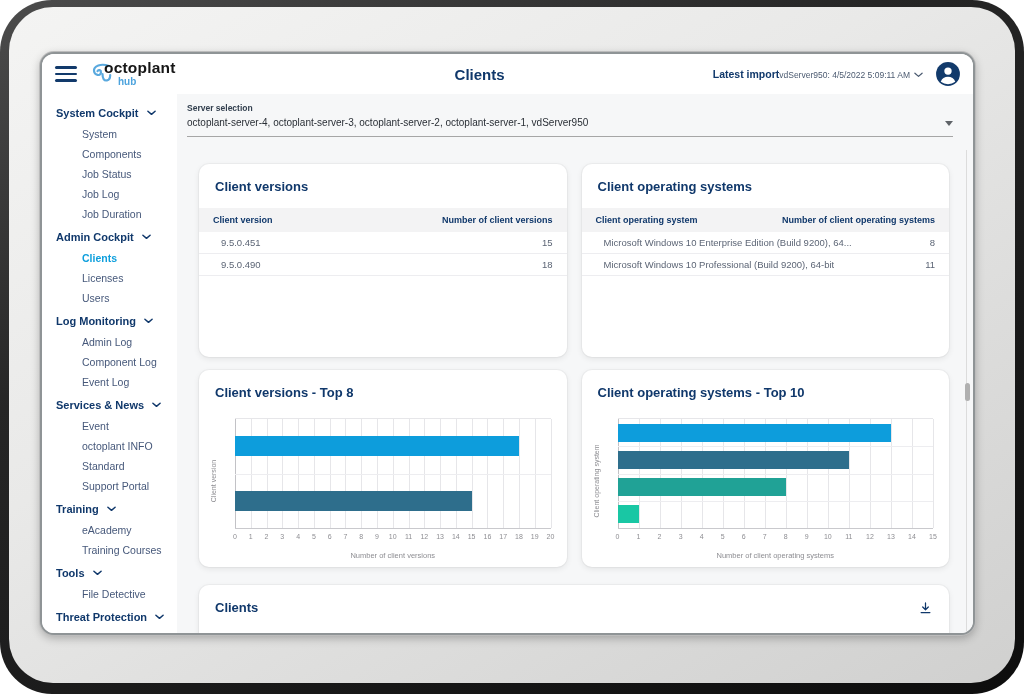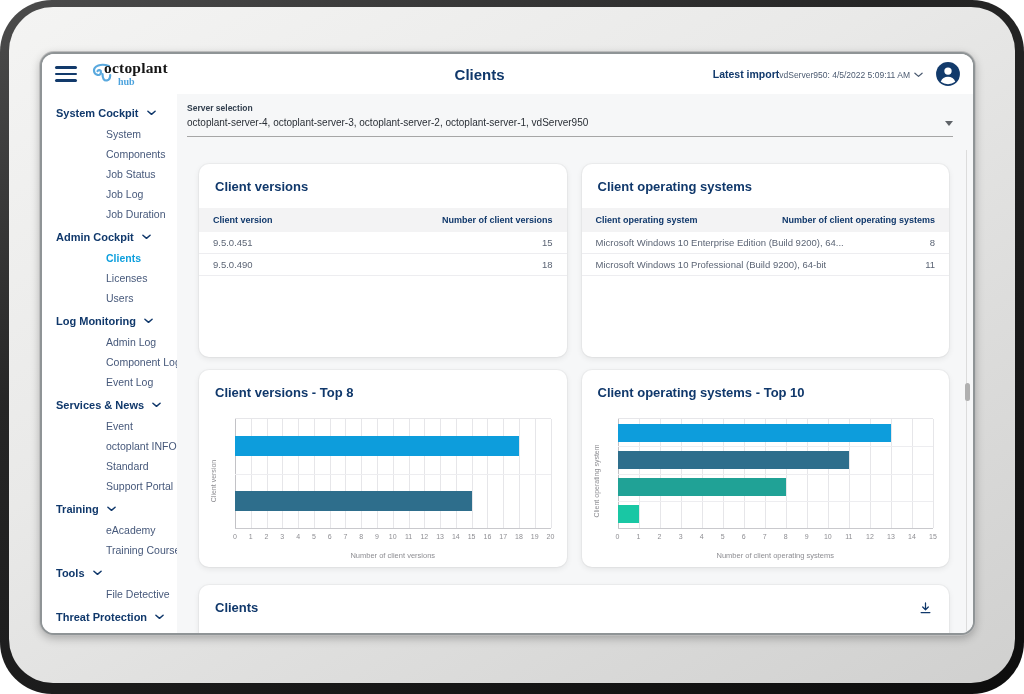--- a/index.html
+++ b/index.html
@@ -11,51 +11,51 @@
   .face{position:absolute;left:9px;top:7px;right:9px;bottom:11px;border-radius:44px;
         background:linear-gradient(150deg,#f4f4f3 0%,#e9e9e8 40%,#d0d0cf 100%);}
   .screen{position:absolute;left:40px;top:52px;width:935px;height:583px;background:#fff;
           border:2px solid #8f9496;border-radius:14px;overflow:hidden;
           box-shadow:0 0 0 1px #bcbcbc,0 3px 10px rgba(0,0,0,.28);}
 
   
   .app-header{position:relative;height:40px;display:flex;align-items:center;background:#fff;padding:0 12px 0 13px;}
   .hamburger{width:22px;display:flex;flex-direction:column;gap:4px;cursor:pointer;margin-right:12px;}
   .hamburger span{display:block;height:2.5px;background:#123a6b;border-radius:2px;}
-  .logo{position:relative;width:96px;height:34px;font-family:Liberation Serif, serif;}
+  .logo{position:relative;width:96px;height:34px;}
   .logo svg{position:absolute;left:0;top:5px;}
   .brand{position:absolute;left:15px;top:2px;font-size:15.5px;font-weight:700;color:#161616;letter-spacing:.2px;}
   .brand-sub{position:absolute;left:29px;top:19px;font-size:10px;font-weight:700;color:#4da3dd;}
   .page-title{position:absolute;left:47%;transform:translateX(-50%);font-size:15px;font-weight:700;color:#10386b;}
   .header-right{margin-left:auto;display:flex;align-items:center;gap:12px;}
   .import-block{display:flex;flex-direction:row;align-items:center;cursor:pointer;}
   .import-label{font-size:10.5px;font-weight:700;color:#10386b;}
   .import-value{display:flex;align-items:center;gap:4px;font-size:8.5px;color:#4b5a70;margin-top:2px;}
   .chev{display:inline-block;}
 
   
   .app-body{display:flex;height:539px;}
   .sidebar{width:135px;background:#fff;padding-top:6px;overflow:hidden;flex:none;}
   .side-sec{display:flex;align-items:center;gap:8px;padding:7px 6px 5px 14px;font-size:11px;font-weight:700;color:#10386b;cursor:pointer;white-space:nowrap;}
-  .side-item{padding:4px 4px 4px 64px;font-size:10.5px;color:#46587a;cursor:pointer;white-space:nowrap;}
+  .side-item{padding:4px 4px 4px 40px;font-size:10.5px;color:#46587a;cursor:pointer;white-space:nowrap;}
   .side-item.active{color:#0e9fdd;font-weight:700;}
 
   .content{flex:1;background:#f6f7f8;position:relative;padding-top:9px;overflow:hidden;}
   .server-row{margin:0 20px 0 10px;padding-bottom:6px;border-bottom:1px solid #a6a6a6;cursor:pointer;}
   .ss-label{font-size:8.5px;font-weight:700;color:#33404f;line-height:11px;}
   .ss-value-row{display:flex;justify-content:space-between;align-items:center;margin-top:2px;}
   .ss-value{font-size:10px;color:#2a2f36;line-height:14px;}
   .caret{width:0;height:0;border-left:4px solid transparent;border-right:4px solid transparent;border-top:5px solid #5f6368;}
 
   .grid{display:grid;grid-template-columns:1fr 1fr;grid-template-rows:193px 197px 145px;column-gap:15px;row-gap:13px;margin:27px 24px 0 22px;}
   .card{background:#fff;border-radius:10px;box-shadow:0 0 0 1px rgba(0,0,0,.03),0 2px 6px rgba(0,0,0,.08);overflow:hidden;position:relative;}
   .card h2{margin:0;padding:14px 16px 12px;font-size:13px;font-weight:700;color:#10386b;line-height:18px;}
   .t-head{display:flex;justify-content:space-between;gap:8px;background:#f3f3f4;padding:7px 14px;font-size:9px;font-weight:700;color:#10386b;}
   .t-row{display:flex;justify-content:space-between;gap:8px;padding:5px 14px;font-size:9.5px;color:#5c6575;border-bottom:1px solid #ededf0;}
-  .t-row span:first-child{white-space:nowrap;overflow:hidden;text-overflow:ellipsis;}
+  .t-row span:first-child{white-space:nowrap;overflow:hidden;text-overflow:ellipsis;margin-left:8px;}
 
   
   .chart{position:absolute;left:0;right:0;top:44px;bottom:0;}
   .plot{position:absolute;left:36px;right:16px;top:4px;bottom:38px;border-top:1px solid #e6e6e9;border-bottom:1px solid #c9c9cd;}
   .gv{position:absolute;top:0;bottom:0;width:1px;background:#e6e6e9;}
   .g0{background:#c2c2c6;}
   .gh{position:absolute;left:0;right:0;height:1px;background:#ededf0;}
   .bar{position:absolute;left:0;}
   .ticks{position:absolute;left:36px;right:16px;bottom:24px;height:10px;}
   .tick{position:absolute;transform:translateX(-50%);font-size:7px;color:#8d8d92;}

